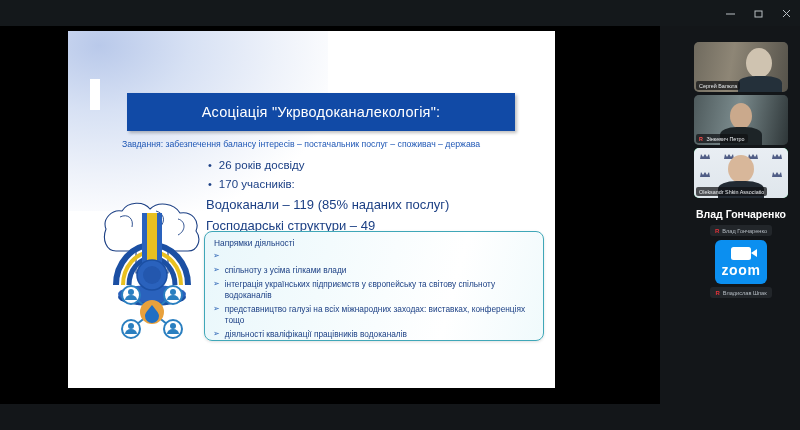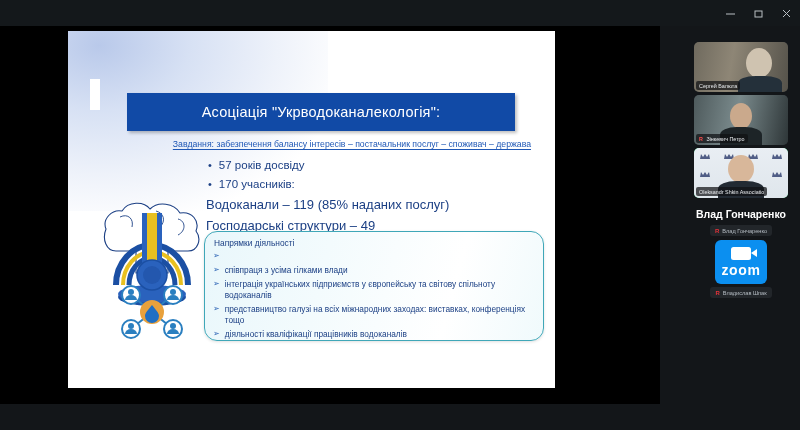--- a/index.html
+++ b/index.html
@@ -22,32 +22,32 @@
   .stage{position:absolute;left:0;top:26px;width:660px;height:378px;background:#000;}
   .slide{position:absolute;left:68px;top:5px;width:487px;height:357px;background:#ffffff;overflow:hidden;}
   .slide-bg{position:absolute;left:0;top:0;width:260px;height:180px;
     background:radial-gradient(ellipse at 12% 8%, #b9c9ea 0%, #d7e1f4 28%, #eef2fa 55%, #ffffff 78%);}
   .white-tick{position:absolute;left:22px;top:48px;width:10px;height:31px;background:#ffffff;}
 
   .title-band{position:absolute;left:59px;top:62px;width:388px;height:38px;background:#114aa6;
     box-shadow:2px 2px 3px rgba(0,0,0,.25);display:flex;align-items:center;justify-content:center;}
   .title-band span{color:#fff;font-size:14.5px;letter-spacing:.2px;white-space:nowrap;}
 
-  .subtitle{position:absolute;left:33px;top:108px;width:430px;text-align:right;
-    color:#1f57b5;font-size:8.7px;text-decoration:underline;text-underline-offset:2px;white-space:nowrap;}
+  .subtitle{position:absolute;left:18px;top:108px;width:430px;text-align:center;
+    color:#1f57b5;font-size:8.7px;text-underline-offset:2px;white-space:nowrap;}
 
   .bullets{position:absolute;left:140px;top:128px;color:#1b3f84;}
   .bullet{font-size:11.5px;color:#1b3f84;margin-bottom:7px;display:flex;align-items:baseline;}
   .bullet .dot{font-size:11px;margin-right:7px;}
 
   .sublines{position:absolute;left:138px;top:166px;color:#1b3f84;}
   .subline{font-size:13px;margin-bottom:5.5px;white-space:nowrap;}
 
   .box{position:absolute;left:136px;top:200px;width:340px;height:110px;
-    border:1.4px solid #3fa7b8;border-radius:13px;
+    border:1.4px solid #3fa7b8;border-radius:8px;
     background:linear-gradient(105deg,#e9f7fb 0%,#f3fbfd 35%,#ffffff 72%,#f0fafc 100%);
     box-shadow:0 1px 3px rgba(0,0,0,.12);
     padding:5px 8px 8px 8px;box-sizing:border-box;}
   .box-head{font-size:8.4px;color:#1b3f84;margin:1px 0 3px 1px;}
   .arrow-item{display:flex;font-size:8.3px;color:#1b3f84;margin-bottom:3.2px;line-height:1.32;}
   .arrow-item .ar{color:#2b63b4;margin-right:5px;flex:0 0 auto;font-size:8px;}
 
   
   .logo{position:absolute;left:30px;top:158px;width:108px;height:150px;}
   .net{position:absolute;left:46px;top:250px;width:76px;height:62px;}
@@ -161,42 +161,42 @@
           <circle cx="59" cy="45" r="3"></circle>
             <path d="M53 53 a6 5 0 0 1 12 0 z"></path>
         </g>
         <circle cx="38" cy="31" r="12" fill="#e8a13c"></circle>
         <path d="M38 24 C42 29 45 32 45 35 a7 7 0 0 1 -14 0 c0 -3 3 -6 7 -11 z" fill="#1f6fc4"></path>
       </svg>
 
       <div class="bullets">
         <div class="bullet">
           <span class="dot">•</span>
-          <span>57 років досвіду</span>
+          <span>26 років досвіду</span>
         </div>
         <div class="bullet">
           <span class="dot">•</span>
           <span>170 учасників:</span>
         </div>
       </div>
 
       <div class="sublines">
         <div class="subline">Водоканали – 119 (85% наданих послуг)</div>
         <div class="subline">Господарські структури – 49</div>
         <div class="subline">Наукові установи – 2</div>
       </div>
 
       <div class="box">
         <div class="box-head">Напрямки діяльності</div>
         <div class="arrow-item">
           <span class="ar">➢</span>
         </div>
         <div class="arrow-item">
           <span class="ar">➢</span>
-          <span>співпраця з усіма гілками влади</span>
+          <span>спільноту з усіма гілками влади</span>
         </div>
         <div class="arrow-item">
           <span class="ar">➢</span>
           <span>інтеграція українських підприємств у європейську та світову спільноту водоканалів</span>
         </div>
         <div class="arrow-item">
           <span class="ar">➢</span>
           <span>представництво галузі на всіх міжнародних заходах: виставках, конференціях тощо</span>
         </div>
         <div class="arrow-item">

